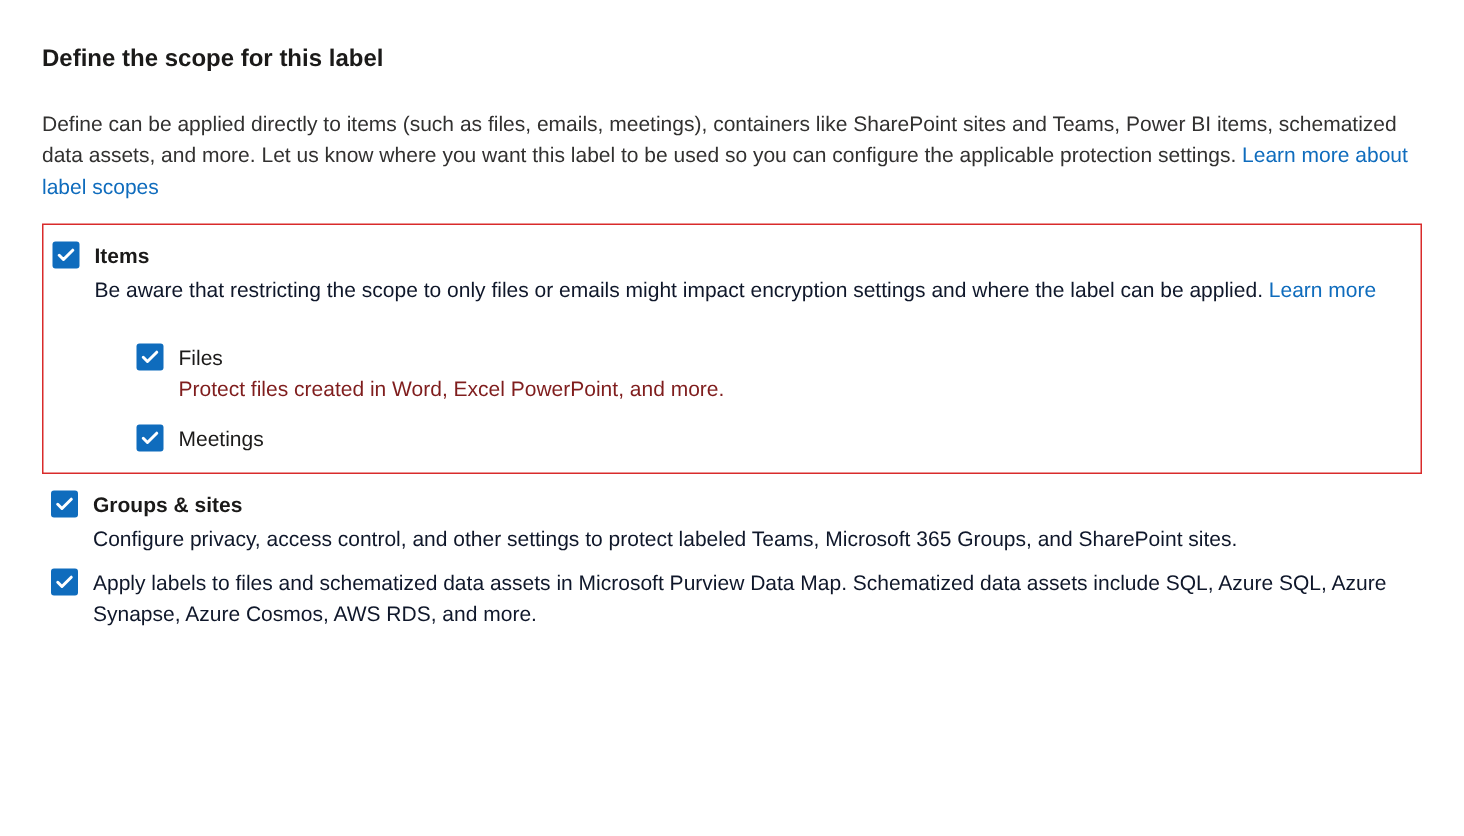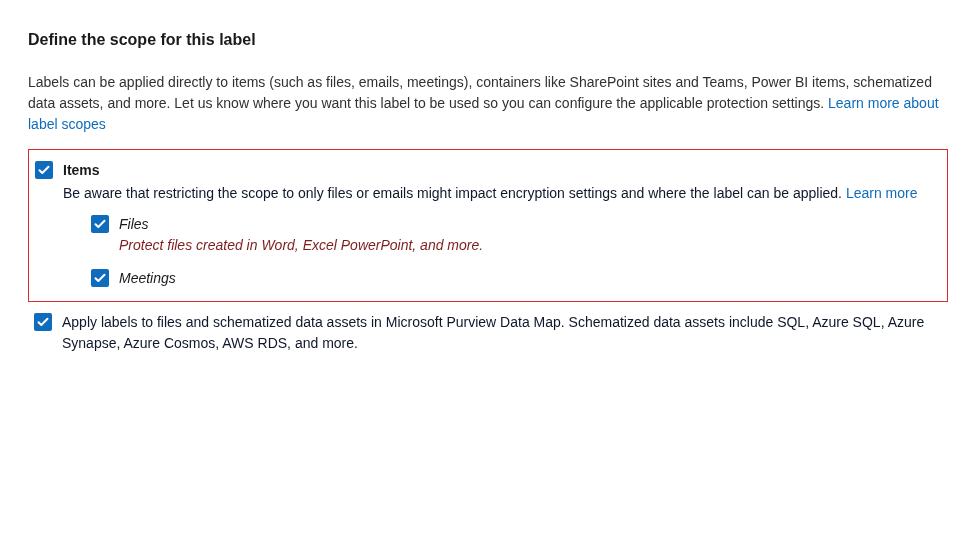--- a/index.html
+++ b/index.html
@@ -56,23 +56,22 @@
     .scope-label {
       font-weight: 700;
       color: #1b1a19;
       display: block;
       margin-bottom: 2px;
     }
     .scope-desc {
       color: #0f172a;
     }
     .sub-items {
-      margin-top: 10px;
+      margin-top: 24px;
       padding-left: 0;
-      font-style: italic;
     }
     .sub-item {
       display: flex;
       gap: 10px;
       align-items: flex-start;
       margin-bottom: 12px;
       margin-left: 28px;
     }
     .sub-item:last-child { margin-bottom: 0; }
     .sub-label {
@@ -86,21 +85,21 @@
     .scopes-outer > .scope-item {
       padding-left: 6px;
     }
   </style>
 </head>
 <body>
 
 <h1>Define the scope for this label</h1>
 
 <p class="intro">
-  <span>Labels can be applied directly to items (such as files, emails, meetings), containers like SharePoint sites and Teams, Power BI items, schematized data assets, and more. Let us know where you want this label to be used so you can configure the applicable protection settings. </span><span class="link">Learn more about label scopes</span>
+  <span>Define can be applied directly to items (such as files, emails, meetings), containers like SharePoint sites and Teams, Power BI items, schematized data assets, and more. Let us know where you want this label to be used so you can configure the applicable protection settings. </span><span class="link">Learn more about label scopes</span>
 </p>
 
 <div class="highlight-box">
   <div class="scope-item">
     <div class="checkbox">
       <svg width="12" height="12" viewBox="0 0 12 12">
           <path d="M1.5 6.2 L4.3 9 L10.5 2.8" stroke="#fff" stroke-width="2" fill="none" stroke-linecap="round" stroke-linejoin="round"></path>
         </svg>
     </div>
     <div class="scope-body">
@@ -133,20 +132,31 @@
           </div>
         </div>
 
       </div>
     </div>
   </div>
 </div>
 
 <div class="scopes-outer">
 
+  <div class="scope-item">
+    <div class="checkbox">
+      <svg width="12" height="12" viewBox="0 0 12 12">
+          <path d="M1.5 6.2 L4.3 9 L10.5 2.8" stroke="#fff" stroke-width="2" fill="none" stroke-linecap="round" stroke-linejoin="round"></path>
+        </svg>
+    </div>
+    <div class="scope-body">
+      <span class="scope-label">Groups &amp; sites</span>
+      <span class="scope-desc">Configure privacy, access control, and other settings to protect labeled Teams, Microsoft 365 Groups, and SharePoint sites.</span>
+    </div>
+  </div>
 
   <div class="scope-item">
     <div class="checkbox">
       <svg width="12" height="12" viewBox="0 0 12 12">
           <path d="M1.5 6.2 L4.3 9 L10.5 2.8" stroke="#fff" stroke-width="2" fill="none" stroke-linecap="round" stroke-linejoin="round"></path>
         </svg>
     </div>
     <div class="scope-body">
       <span class="scope-desc">Apply labels to files and schematized data assets in Microsoft Purview Data Map. Schematized data assets include SQL, Azure SQL, Azure Synapse, Azure Cosmos, AWS RDS, and more.</span>
     </div>

